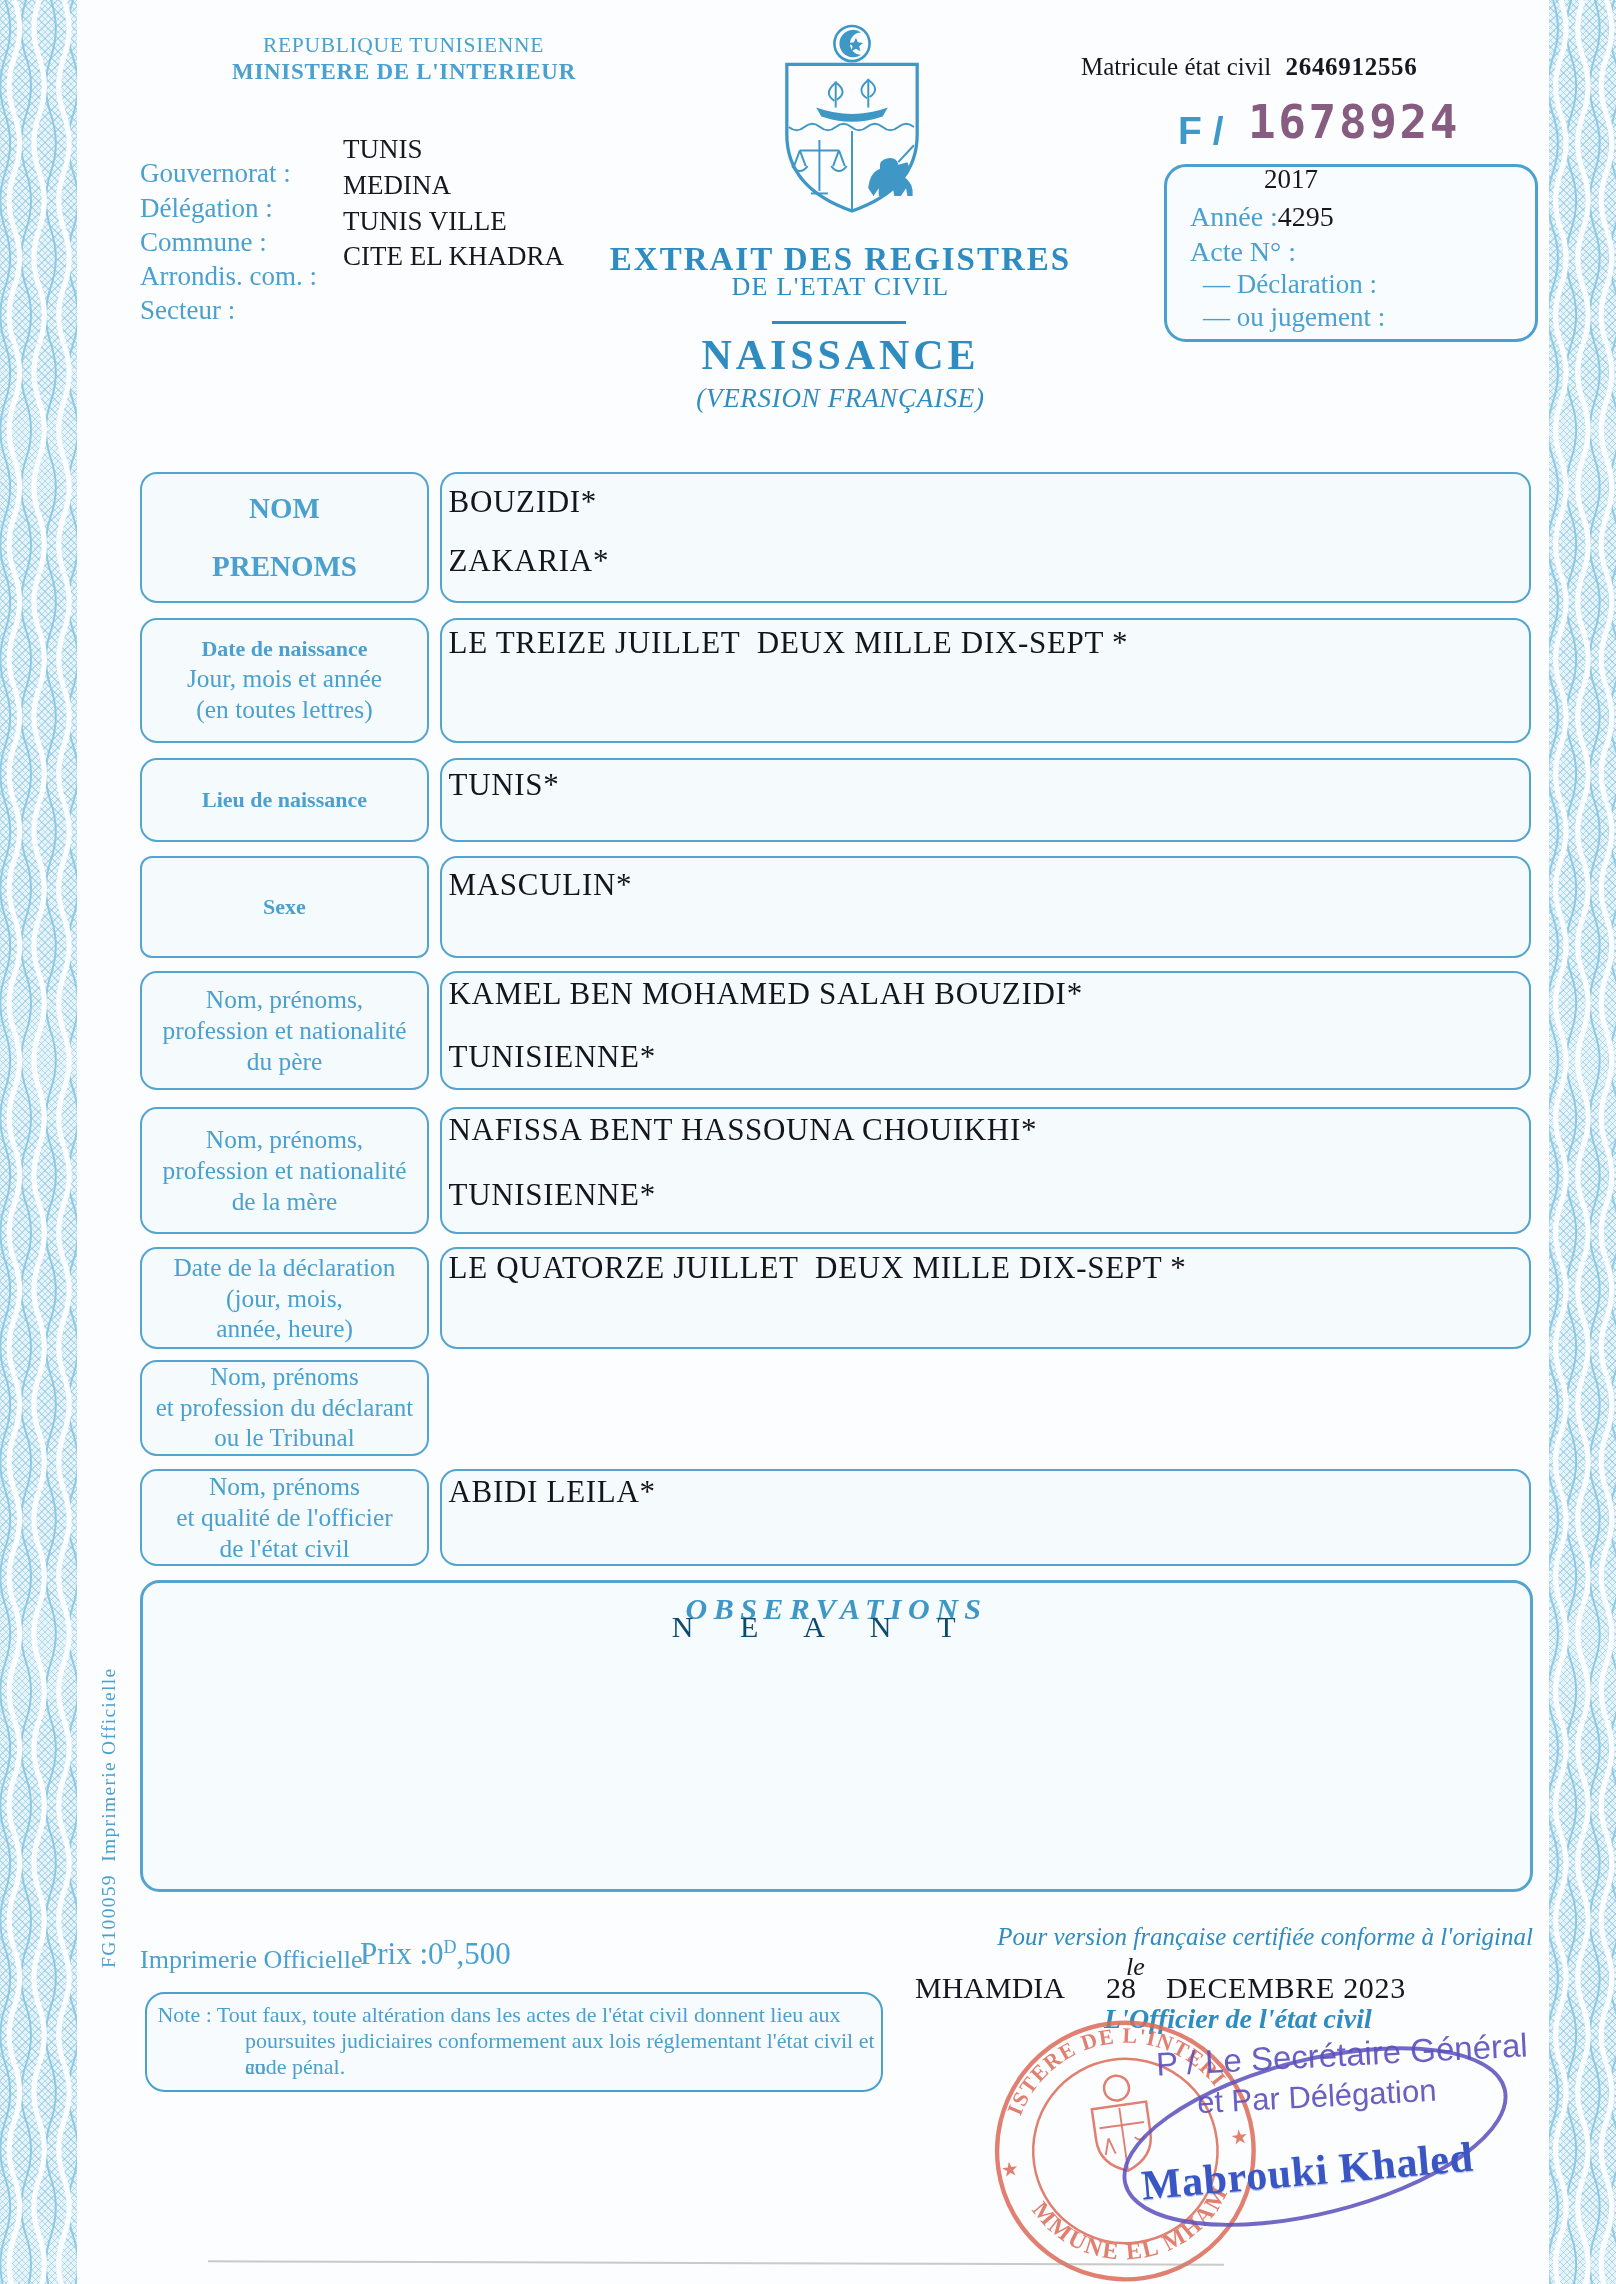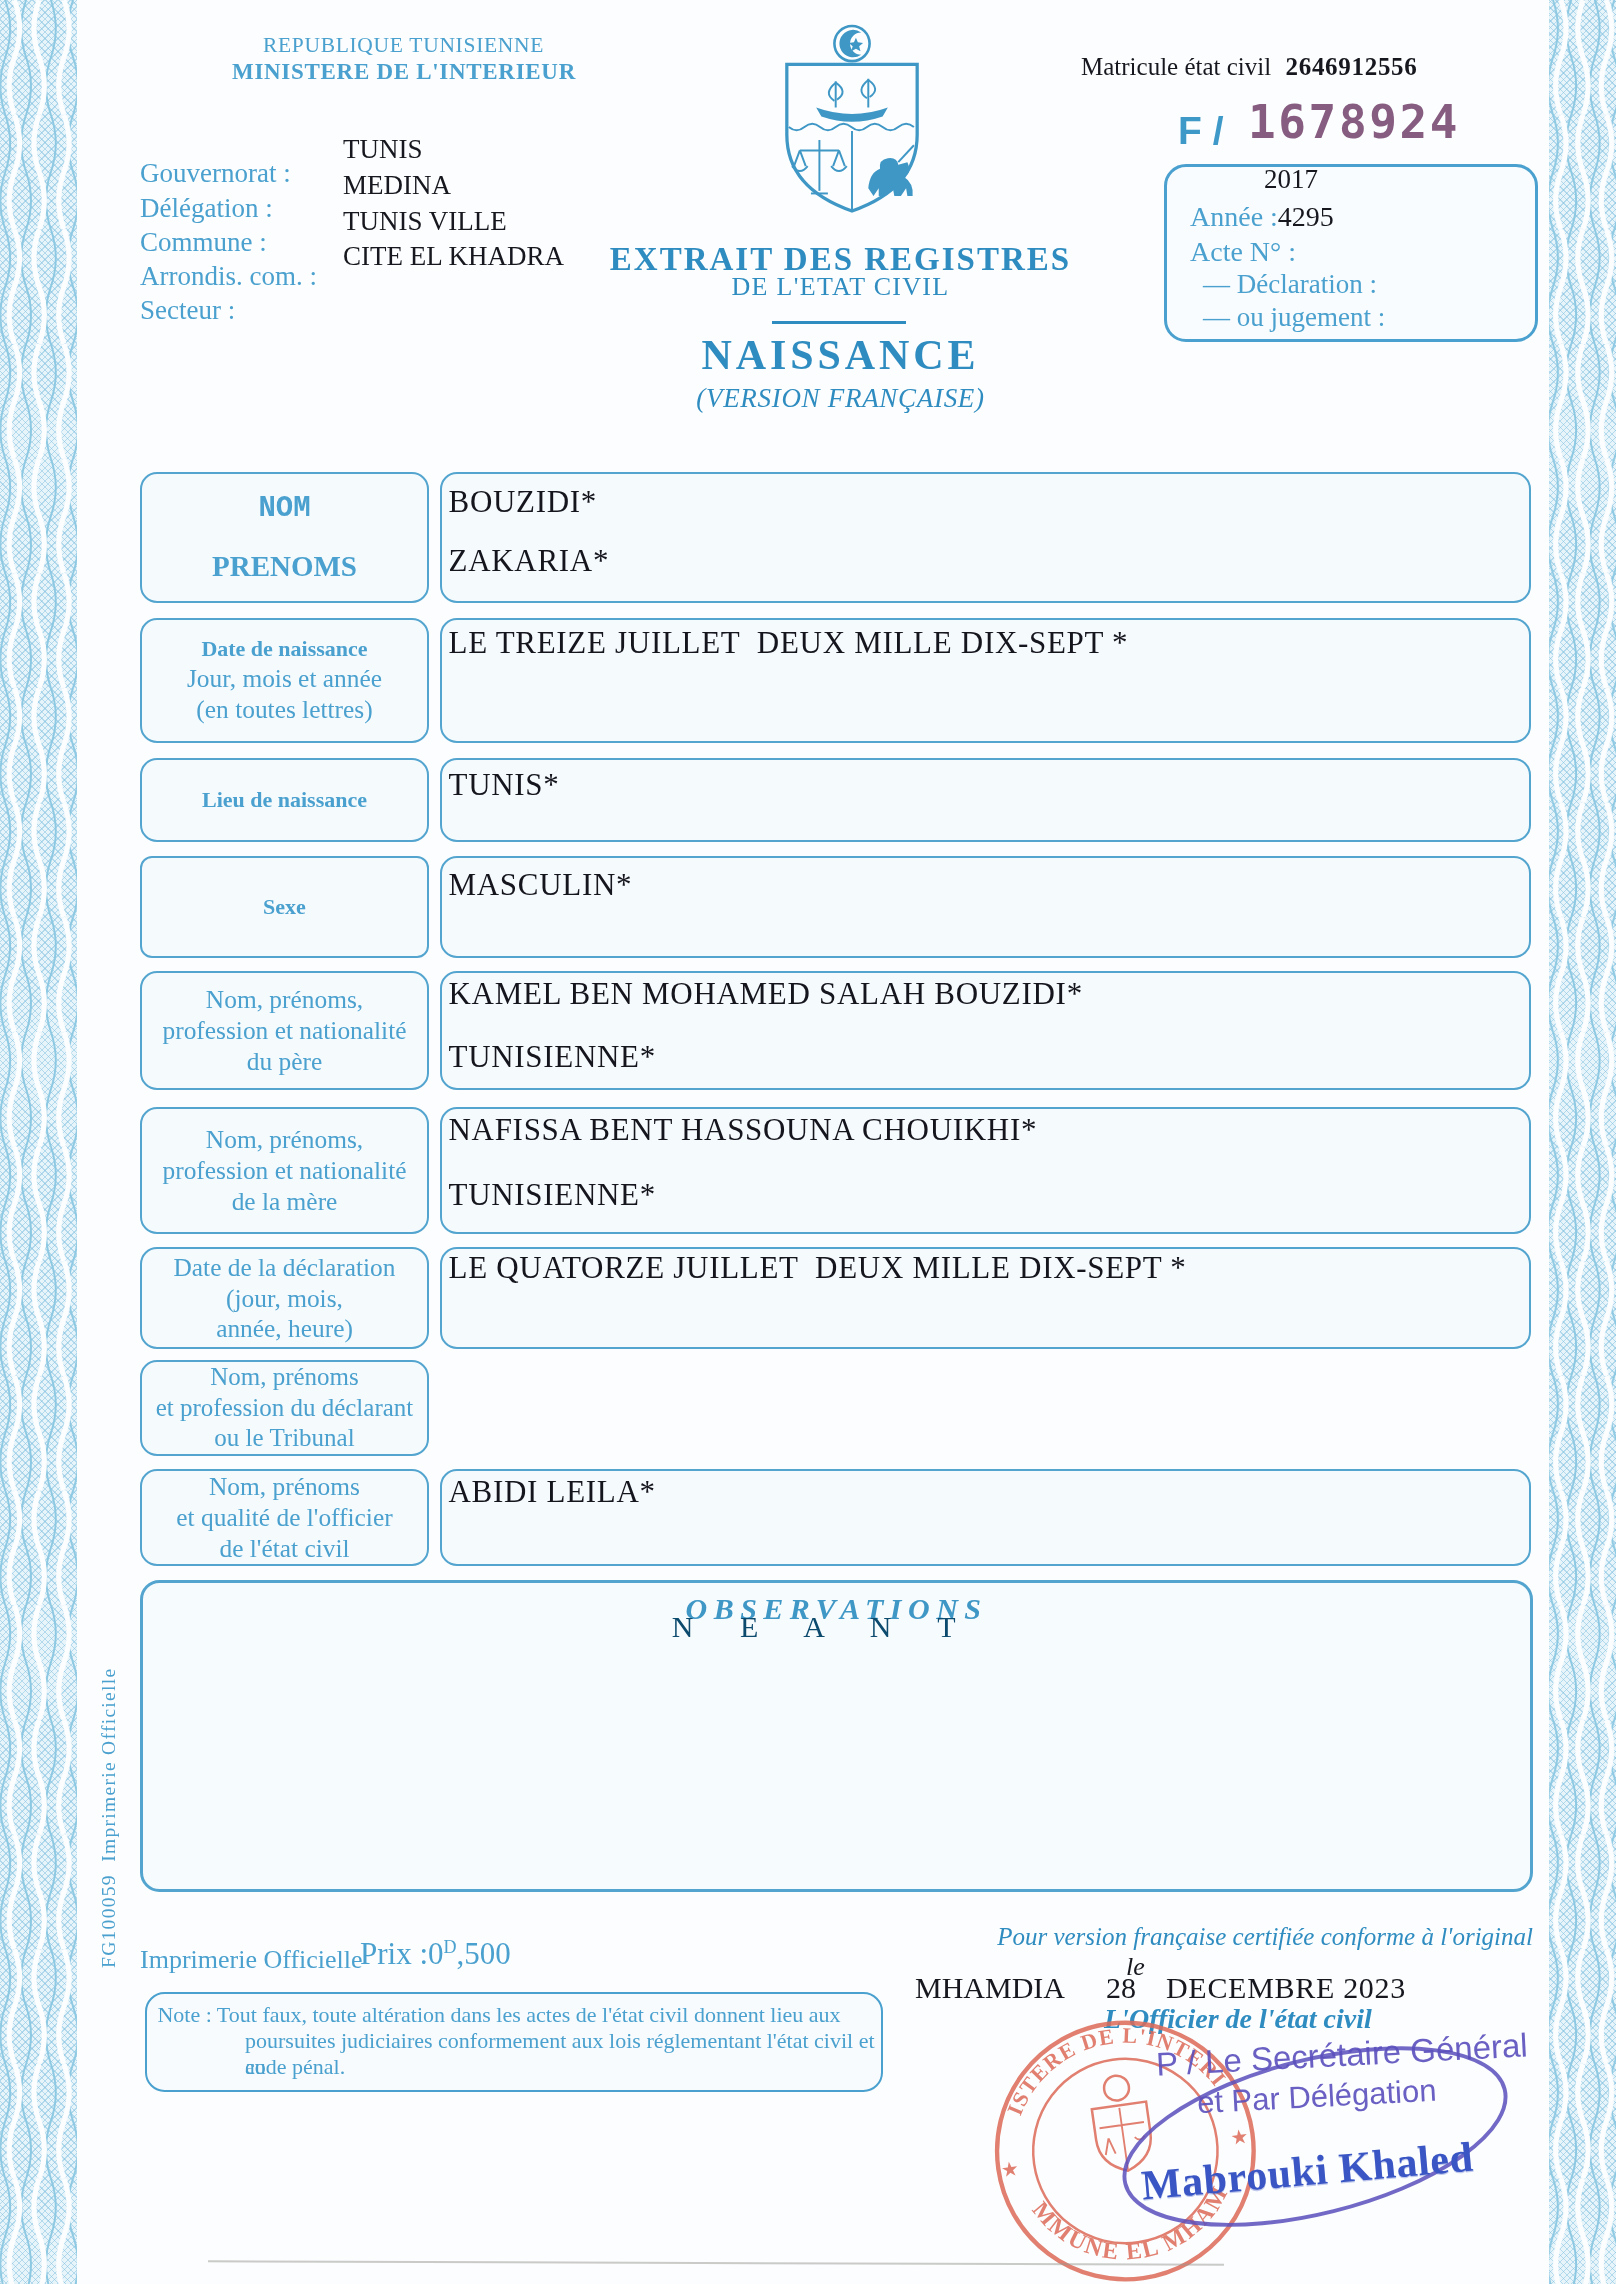--- a/index.html
+++ b/index.html
@@ -121,21 +121,21 @@
     <div class="abs blue" style="left:36px;top:135px;font-size:27px;">— ou jugement :</div>
   </div>
 
   <div class="abs tblue center" style="left:456px;top:241px;width:769px;font-size:33px;font-weight:bold;letter-spacing:2px;">EXTRAIT DES REGISTRES</div>
   <div class="abs tblue center" style="left:456px;top:272px;width:769px;font-size:26px;letter-spacing:1.3px;">DE L'ETAT CIVIL</div>
   <div class="abs" style="left:772px;top:321px;width:134px;height:2.6px;background:#2f8cc0;"></div>
   <div class="abs tblue center" style="left:456px;top:331px;width:769px;font-size:42px;font-weight:bold;letter-spacing:3.9px;">NAISSANCE</div>
   <div class="abs tblue center" style="left:456px;top:383px;width:769px;font-size:27px;font-style:italic;letter-spacing:0.7px;">(VERSION FRANÇAISE)</div>
 
   <div class="abs rowlabel" style="left:140px;top:472px;width:285px;height:127px;">
-    <span class="boldlbl" style="font-size:29px;font-family:Liberation Mono, monospace;">NOM</span>
+    <span class="boldlbl" style="font-size:29px;">NOM</span>
     <span class="boldlbl" style="font-size:29px;margin-top:22px;">PRENOMS</span>
   </div>
   <div class="abs rowvalue" style="left:440px;top:472px;width:1087px;height:127px;">
     <div class="abs val" style="left:6.5px;top:10.4px;">BOUZIDI*</div>
     <div class="abs val" style="left:6.5px;top:69px;">ZAKARIA*</div>
   </div>
 
   <div class="abs rowlabel" style="left:140px;top:618px;width:285px;height:121px;">
     <span class="boldlbl">Date de naissance</span>
     <span>Jour, mois et année</span>

